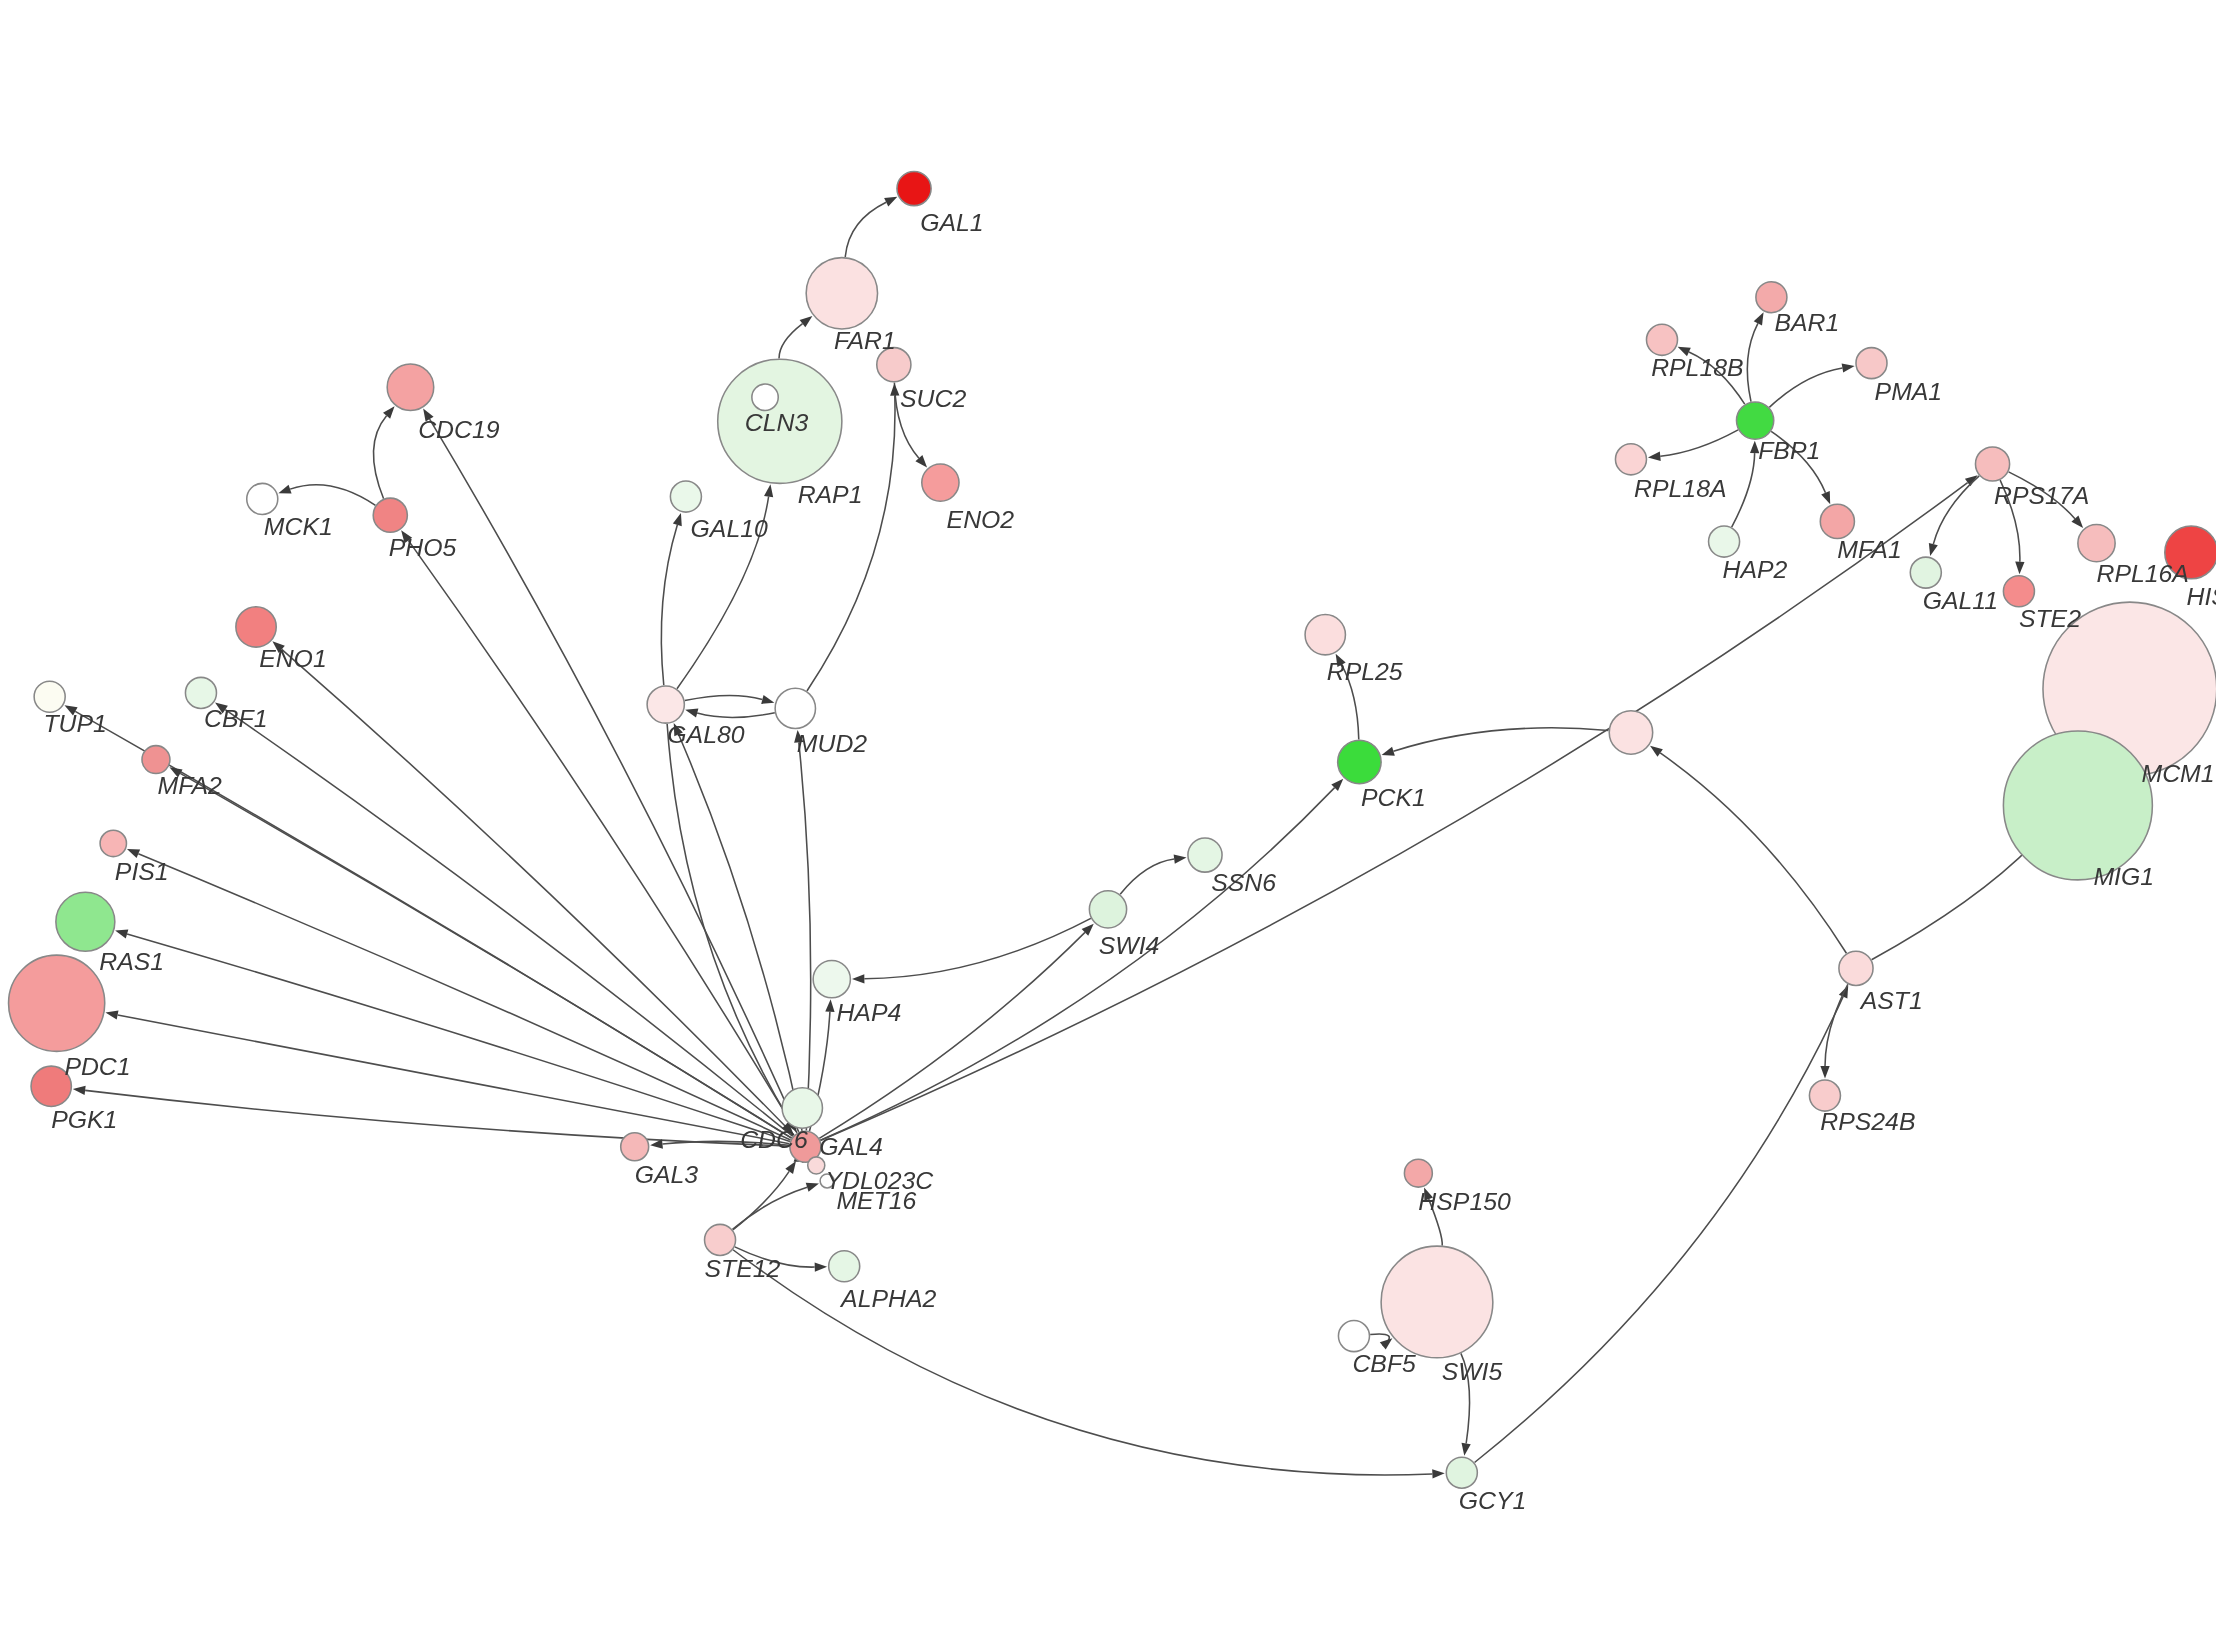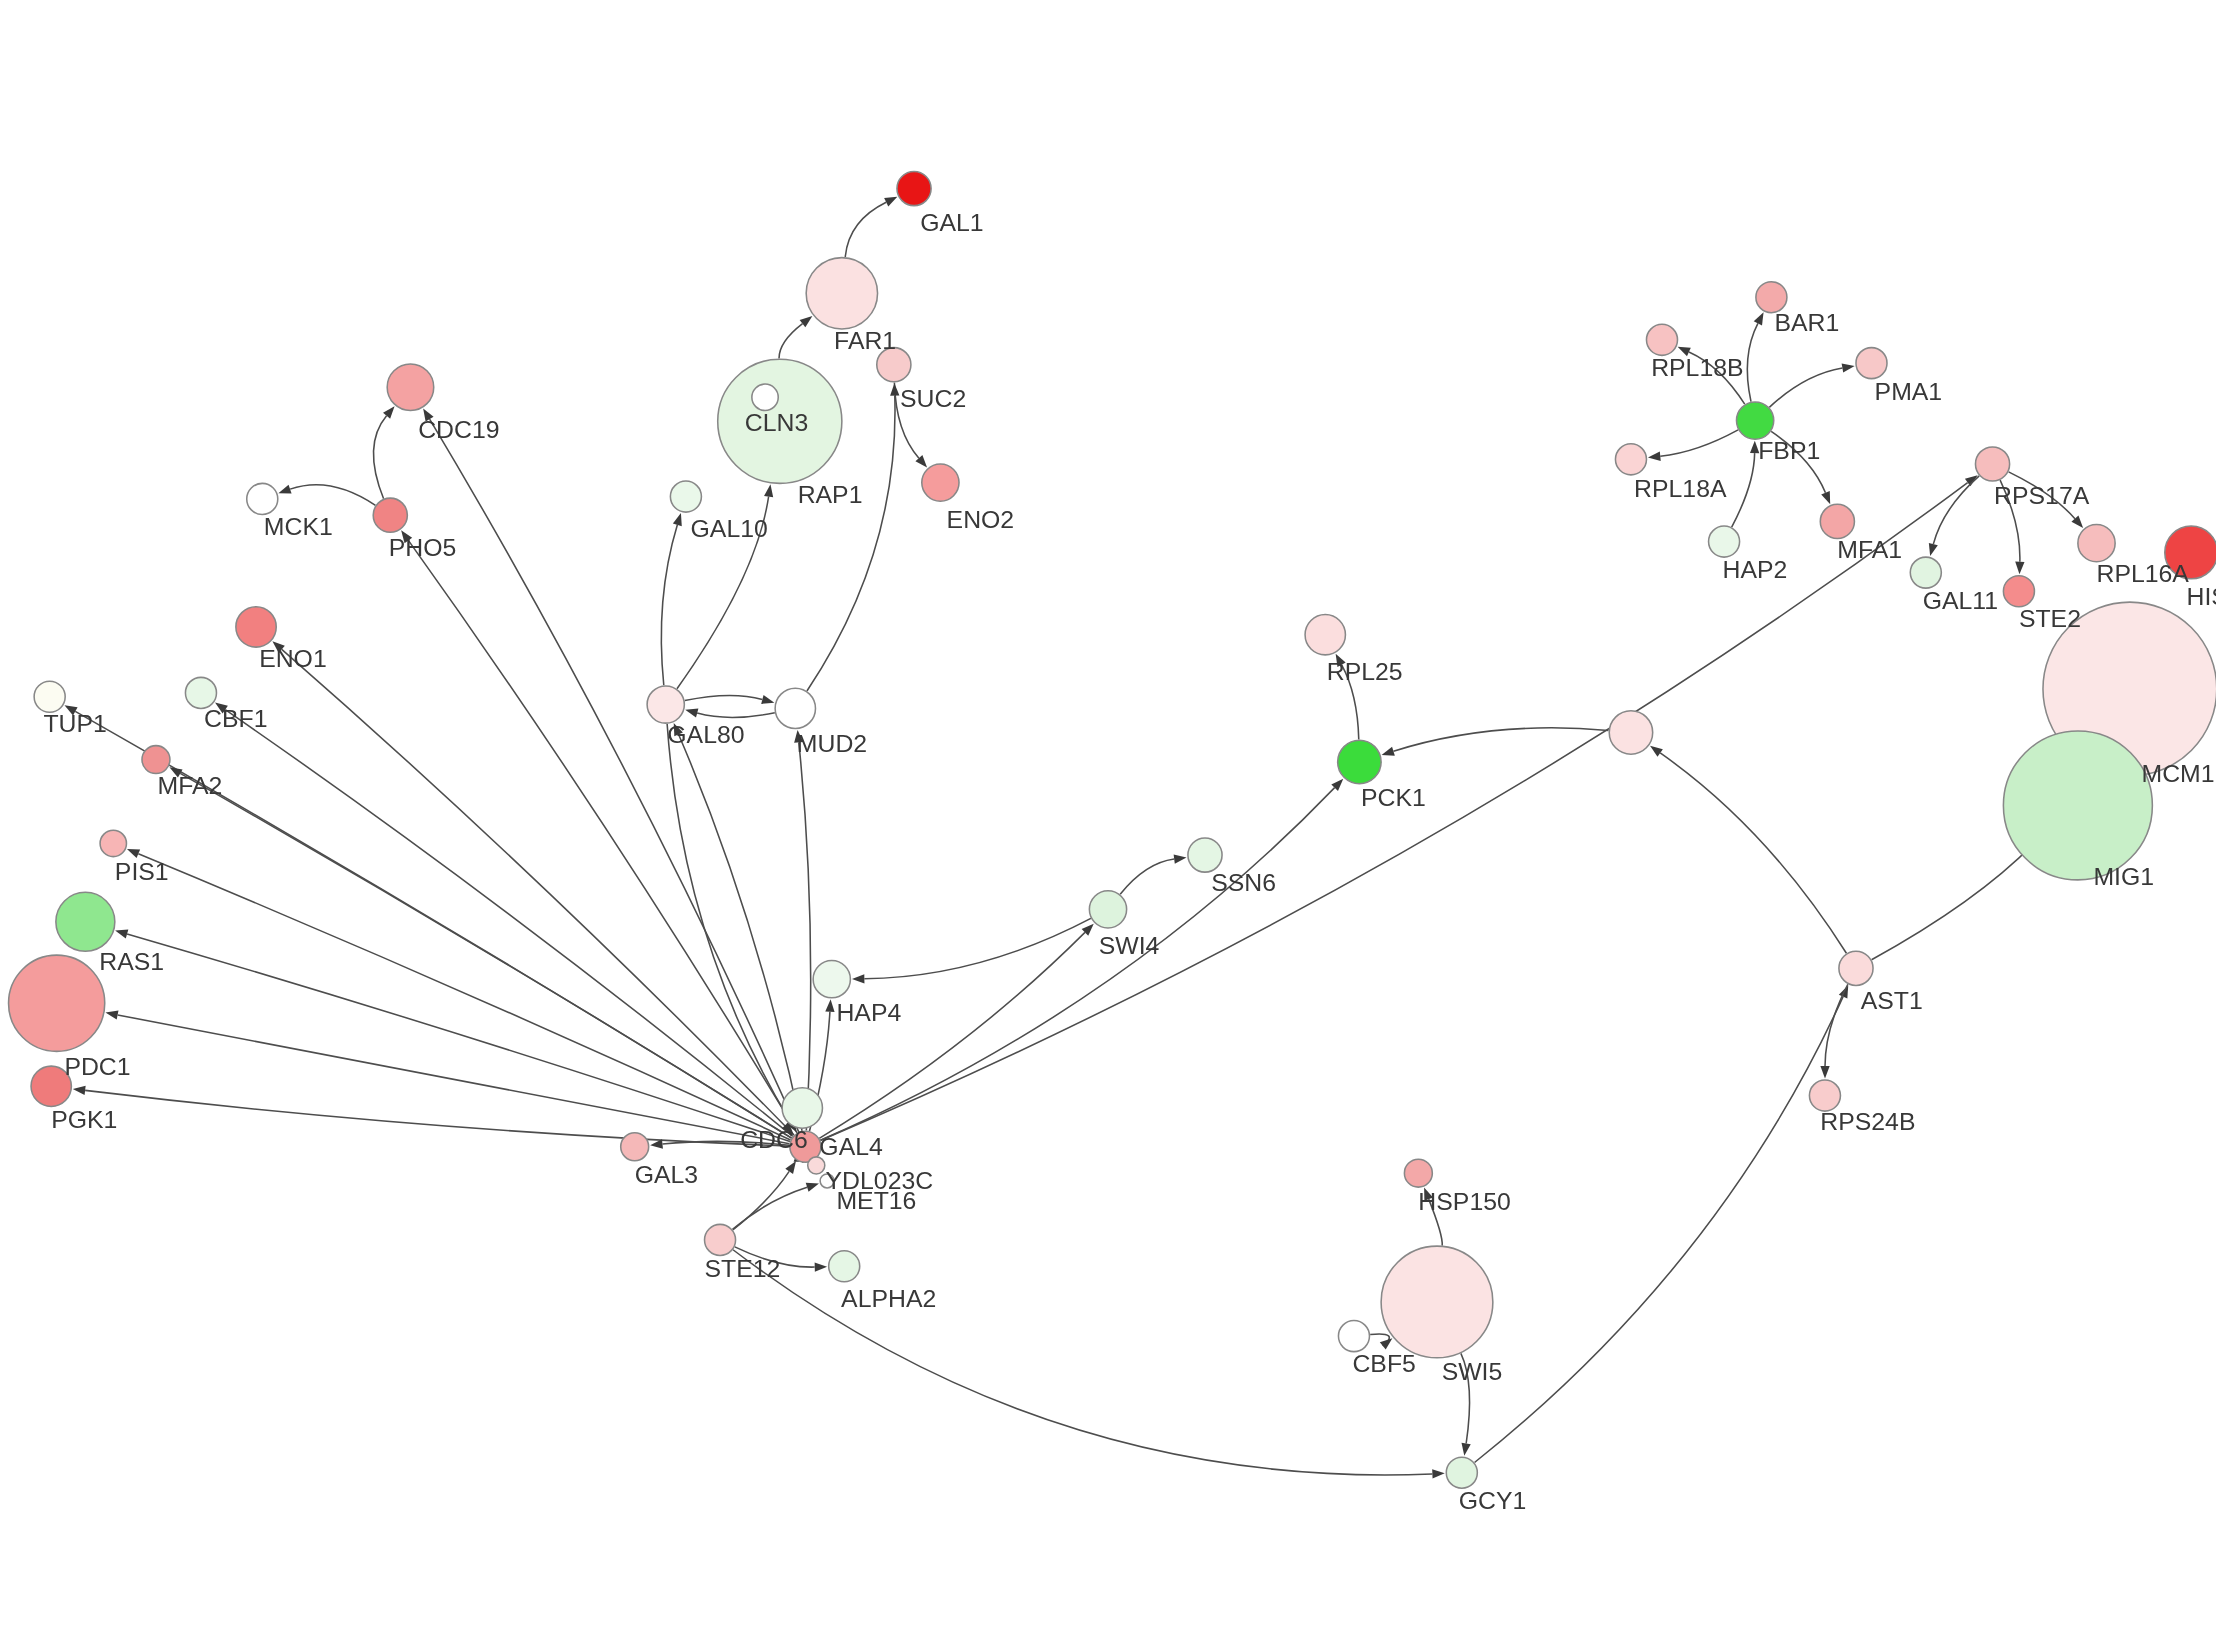--- a/index.html
+++ b/index.html
@@ -1,16 +1,16 @@
 <!DOCTYPE html>
 <html style="font-size:12.4px"><head>
 <meta charset="utf-8">
 <style>
   html, body { margin: 0; padding: 0; background: #ffffff; }
-  .graph-wrap { width: 100%; background: #84cc16; }
+  .graph-wrap { width: 100%; background: #84cc16; font-style: italic; }
   svg { display: block; width: 100%; height: auto; }
   text { font-family: "Liberation Sans", sans-serif; }
 </style>
 </head>
 <body>
 
 <div class="graph-wrap">
   <svg id="graph-svg" viewBox="0 0 2856 2124" xmlns="http://www.w3.org/2000/svg">
     <rect x="0" y="0" width="2856" height="2124" fill="#ffffff"></rect>
   <g>

